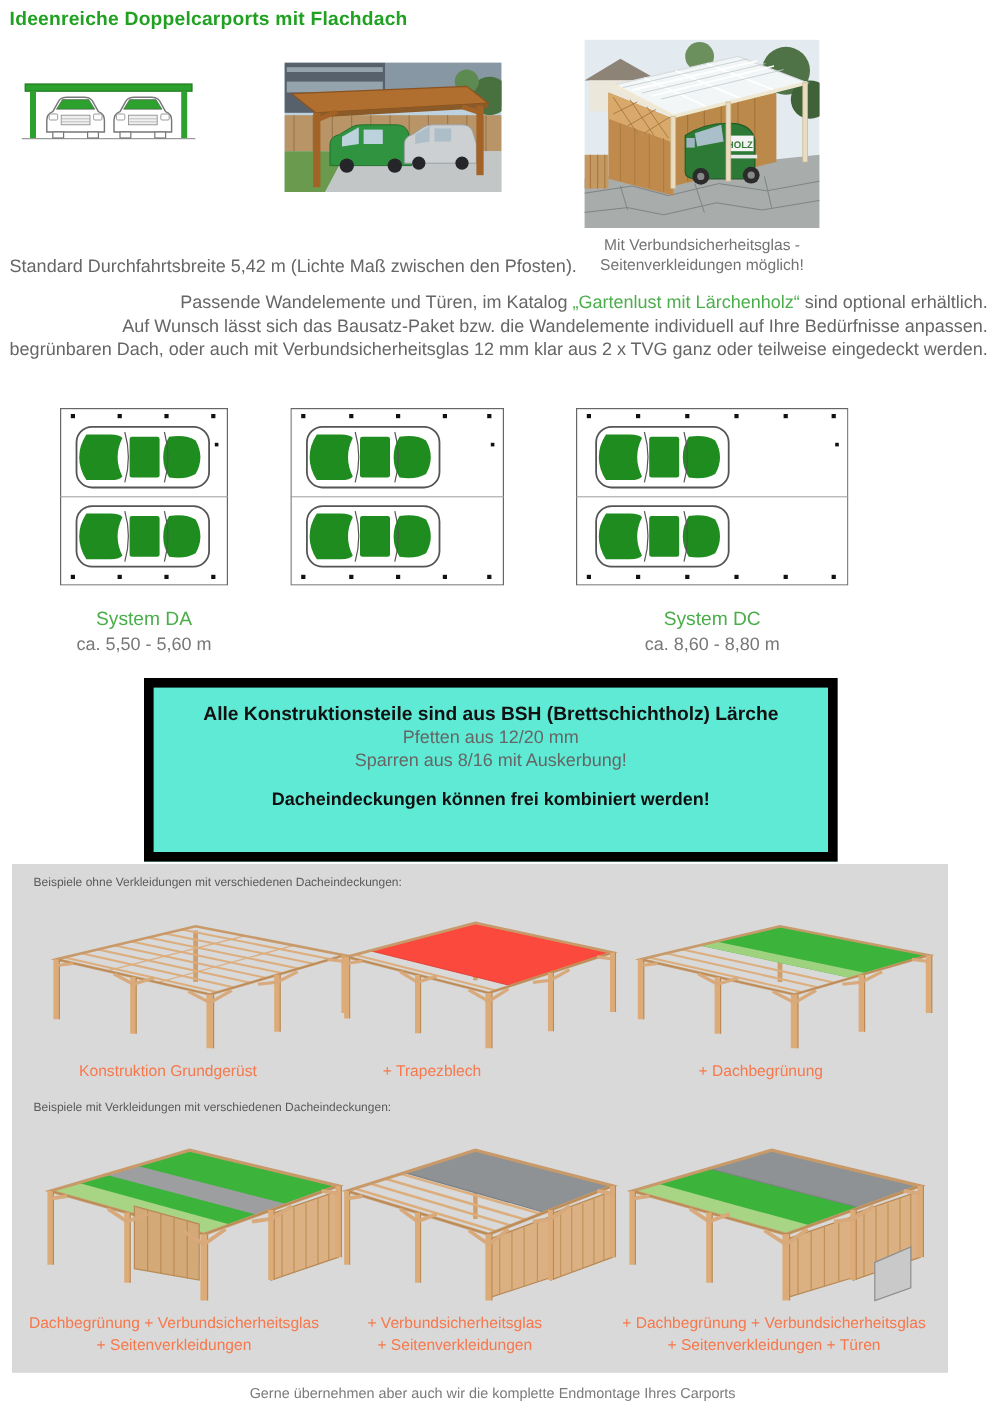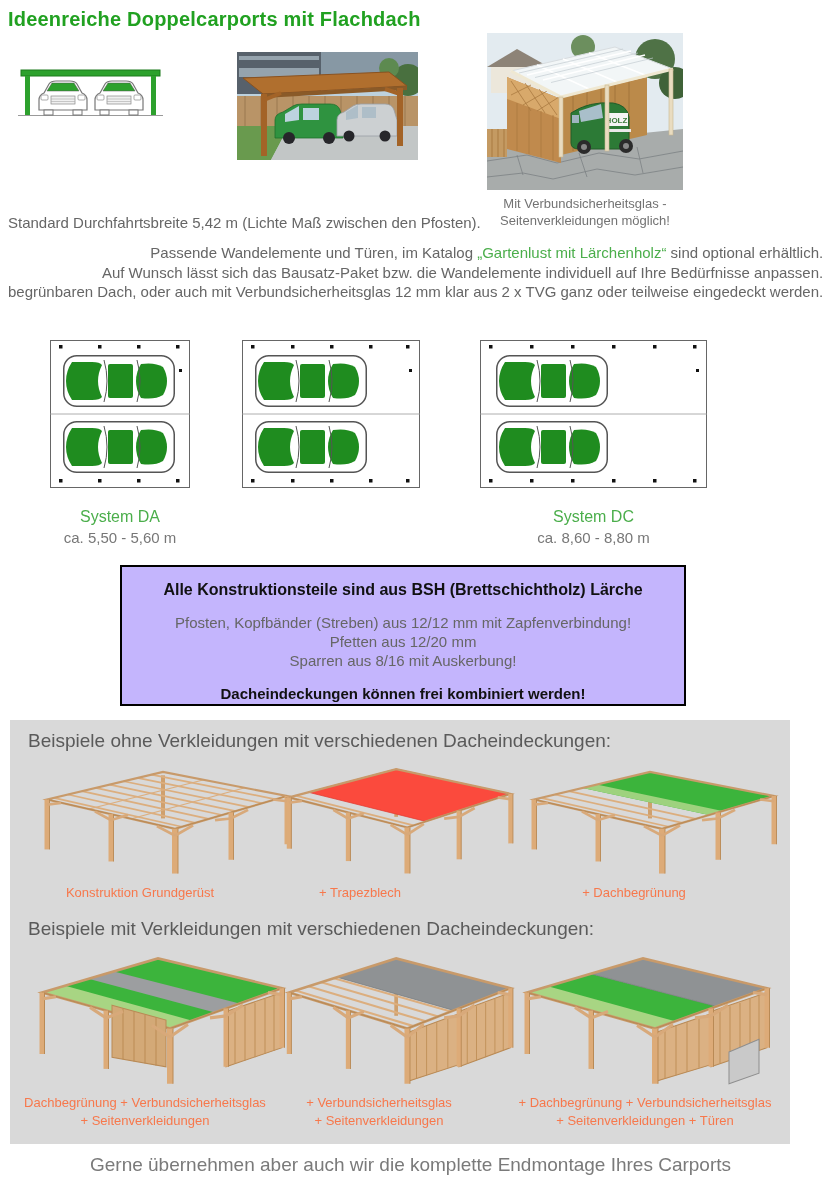--- a/index.html
+++ b/index.html
@@ -1,32 +1,32 @@
 <!DOCTYPE html>
 <html><head>
 <meta charset="utf-8">
 <style>
   html,body{margin:0;padding:0;background:#fff;}
   #page{position:relative;width:826px;height:1185px;background:#fff;overflow:hidden;
         font-family:"Liberation Sans",sans-serif;color:#666;}
   .abs{position:absolute;}
-  .title{font-size:20px;font-weight:bold;color:#21a121;letter-spacing:.2px;}
+  .title{font-size:16px;font-weight:bold;color:#21a121;letter-spacing:.2px;}
   .body-txt{font-size:15px;color:#666;line-height:19.5px;white-space:nowrap;}
   .green-link{color:#4bae4b;}
   .photo-cap{font-size:13px;line-height:17px;color:#737373;text-align:center;}
   .sys-name{font-size:16px;color:#4bae4b;text-align:center;}
   .sys-size{font-size:15px;color:#777;text-align:center;margin-top:3px;}
-  .spec-box{border:2px solid #000000;background:#c4b5fd;text-align:center;}
+  .spec-box{border:8px solid #000000;background:#5eead4;text-align:center;}
   .spec-title{font-size:16px;font-weight:bold;color:#111;margin-top:14px;}
   .spec-line{font-size:15px;color:#666;line-height:19px;}
   .spec-foot{font-size:15px;font-weight:bold;color:#111;margin-top:15px;}
   .panel{background:#d9d9d9;}
-  .panel-head{font-size:19px;color:#5a5a5a;white-space:nowrap;}
+  .panel-head{font-size:10px;color:#5a5a5a;white-space:nowrap;}
   .render-cap{font-size:13px;line-height:18px;color:#f7784c;text-align:center;}
-  .footer-note{font-size:19px;color:#7a7a7a;text-align:center;width:821px;}
+  .footer-note{font-size:12px;color:#7a7a7a;text-align:center;width:821px;}
   svg{display:block;}
 </style>
 </head>
 <body>
 
 <svg width="0" height="0" style="position:absolute" aria-hidden="true">
   <defs>
     <g id="cp-backpost">
         <line x1="128" y1="12" x2="128" y2="62" stroke="#cfa06d" stroke-width="4"></line>
       </g>
@@ -332,21 +332,20 @@
     <div class="sys-name">System DA</div>
     <div class="sys-size">ca. 5,50 - 5,60 m</div>
   </div>
   <div class="abs" style="left:480px;top:508px;width:227px;">
     <div class="sys-name">System DC</div>
     <div class="sys-size">ca. 8,60 - 8,80 m</div>
   </div>
 
   <div class="abs spec-box" style="left:120px;top:565px;width:562px;height:137px;">
     <div class="spec-title">Alle Konstruktionsteile sind aus BSH (Brettschichtholz) Lärche</div>
-    <div class="spec-line" style="margin-top:14px;">Pfosten, Kopfbänder (Streben) aus 12/12 mm mit Zapfenverbindung!</div>
     <div class="spec-line">Pfetten aus 12/20 mm</div>
     <div class="spec-line">Sparren aus 8/16 mit Auskerbung!</div>
     <div class="spec-foot">Dacheindeckungen können frei kombiniert werden!</div>
   </div>
 
   <div class="abs panel" style="left:10px;top:720px;width:780px;height:424px;">
 
     <div class="abs panel-head" style="left:18px;top:10px;">Beispiele ohne Verkleidungen mit verschiedenen Dacheindeckungen:</div>
 
     <svg class="abs" style="left:25px;top:45px;" width="260" height="112" viewBox="0 0 260 130" preserveAspectRatio="none">

